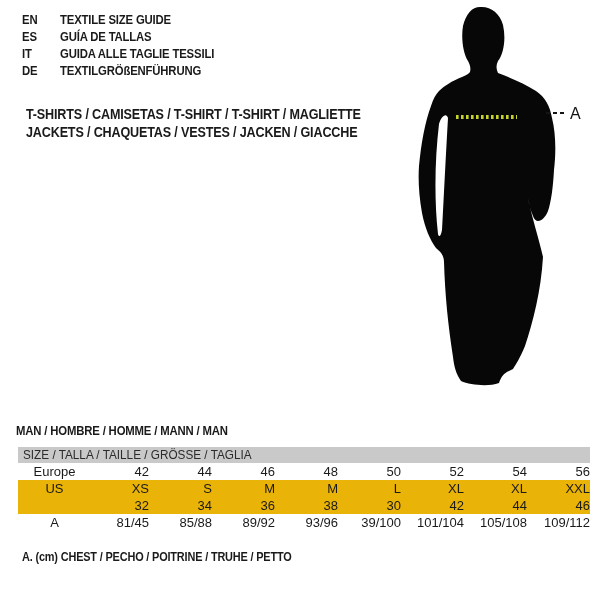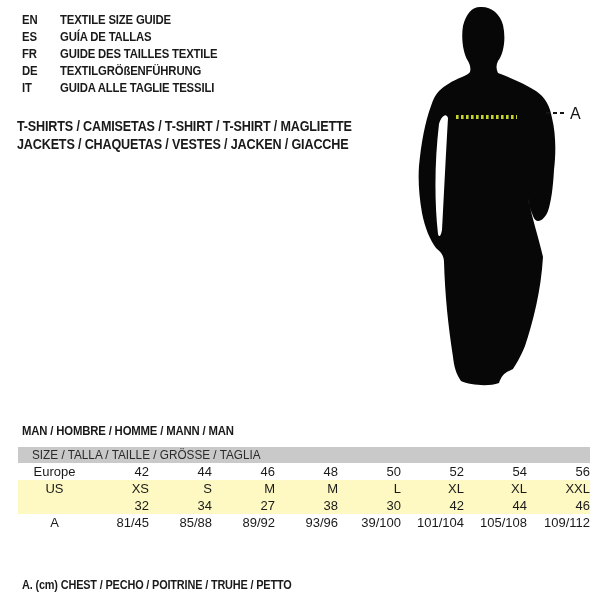--- a/index.html
+++ b/index.html
@@ -10,60 +10,56 @@
   }
   .abs{position:absolute;}
   
   .cond{display:inline-block;transform:scaleX(0.84);transform-origin:0 50%;white-space:nowrap;letter-spacing:-0.2px;}
   .cond94{display:inline-block;transform:scaleX(0.94);transform-origin:0 50%;white-space:nowrap;}
 
   .lang-block{left:22px;top:11px;}
   .lang-row{display:flex;height:17px;align-items:center;font-weight:bold;font-size:13.5px;}
   .lang-code{width:38px;flex:none;}
 
-  .cat-block{left:17px;top:105px;font-weight:bold;font-size:15px;margin-top:12px;}
+  .cat-block{left:26px;top:105px;font-weight:bold;font-size:15px;}
   .cat-line{height:18px;line-height:18px;}
 
   .figure-svg{left:0;top:0;}
   .figure-svg text{font-family:"Liberation Sans",sans-serif;}
 
-  .man-title{left:22px;top:422px;font-weight:bold;font-size:13.5px;height:17px;line-height:17px;}
+  .man-title{left:16px;top:422px;font-weight:bold;font-size:13.5px;height:17px;line-height:17px;}
 
   .size-table{left:18px;top:447px;width:572px;font-size:13px;}
-  .t-header{height:16px;line-height:16px;background:#c9c9c9;padding-left:14px;font-size:12.5px;color:#2b2b2b;}
+  .t-header{height:16px;line-height:16px;background:#c9c9c9;padding-left:5px;font-size:12.5px;color:#2b2b2b;}
   .t-row{display:grid;grid-template-columns:68px repeat(8,1fr);height:17px;line-height:17px;align-items:center;}
   .t-row .lbl{padding-left:5px;text-align:center;}
   .t-row .val{text-align:right;}
-  .t-row.stripe{background:#fef9c3;gap:16px;}
+  .t-row.stripe{background:#eab308;gap:16px;}
 
-  .footnote{left:22px;top:548px;font-weight:bold;font-size:13px;height:17px;line-height:17px;margin-top:28px;}
+  .footnote{left:22px;top:548px;font-weight:bold;font-size:13px;height:17px;line-height:17px;}
 </style>
 </head>
 <body>
 
 <div class="abs lang-block">
   <div class="lang-row">
     <span class="lang-code"><span class="cond">EN</span></span>
     <span class="cond">TEXTILE SIZE GUIDE</span>
   </div>
   <div class="lang-row">
     <span class="lang-code"><span class="cond">ES</span></span>
     <span class="cond">GUÍA DE TALLAS</span>
   </div>
   <div class="lang-row">
-    <span class="lang-code"><span class="cond">FR</span></span>
-    <span class="cond">GUIDE DES TAILLES TEXTILE</span>
+    <span class="lang-code"><span class="cond">IT</span></span>
+    <span class="cond">GUIDA ALLE TAGLIE TESSILI</span>
   </div>
   <div class="lang-row">
     <span class="lang-code"><span class="cond">DE</span></span>
     <span class="cond">TEXTILGRÖßENFÜHRUNG</span>
-  </div>
-  <div class="lang-row">
-    <span class="lang-code"><span class="cond">IT</span></span>
-    <span class="cond">GUIDA ALLE TAGLIE TESSILI</span>
   </div>
 </div>
 
 <div class="abs cat-block">
   <div class="cat-line"><span class="cond">T-SHIRTS / CAMISETAS / T-SHIRT / T-SHIRT / MAGLIETTE</span></div>
   <div class="cat-line"><span class="cond">JACKETS / CHAQUETAS / VESTES / JACKEN / GIACCHE</span></div>
 </div>
 
 <svg class="abs figure-svg" width="600" height="600" viewBox="0 0 600 600" aria-hidden="true">
   <path fill="#070707" fill-rule="evenodd" d="M 480 7
@@ -136,21 +132,21 @@
     <span class="val">L</span>
     <span class="val">XL</span>
     <span class="val">XL</span>
     <span class="val">XXL</span>
   </div>
 
   <div class="t-row stripe">
     <span class="lbl"></span>
     <span class="val">32</span>
     <span class="val">34</span>
-    <span class="val">27</span>
+    <span class="val">36</span>
     <span class="val">38</span>
     <span class="val">30</span>
     <span class="val">42</span>
     <span class="val">44</span>
     <span class="val">46</span>
   </div>
 
   <div class="t-row">
     <span class="lbl">A</span>
     <span class="val">81/45</span>

